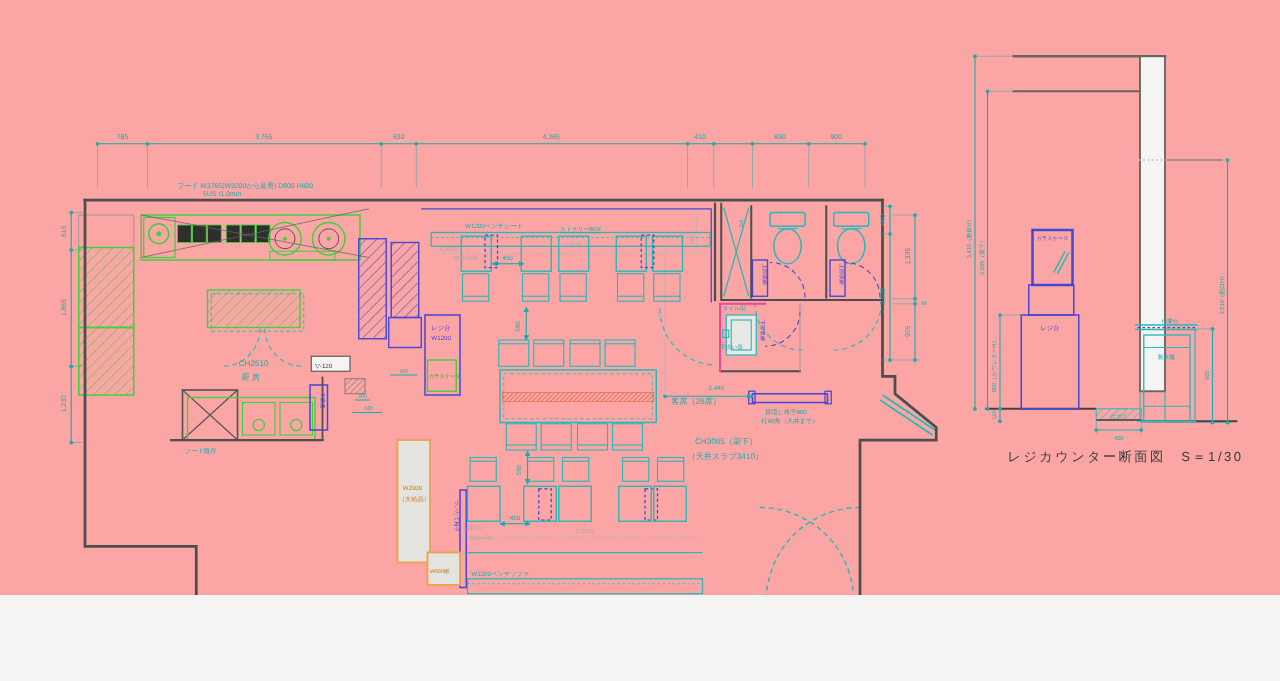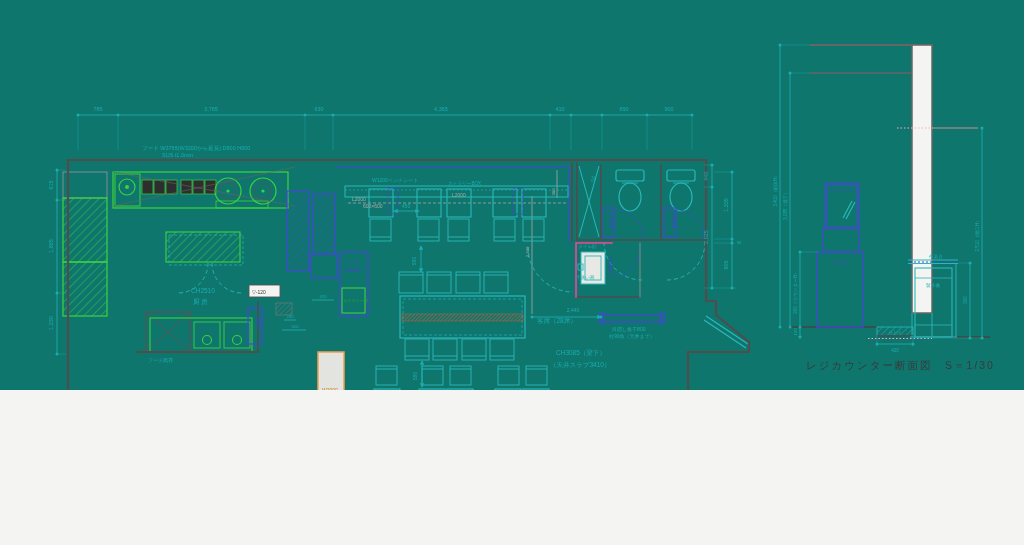--- a/index.html
+++ b/index.html
@@ -1,16 +1,16 @@
 <!DOCTYPE html>
 <html><head>
 <meta charset="utf-8">
 <style>
   html,body{margin:0;padding:0;background:#f4f4f2;}
-  #stage{position:relative;width:1024px;height:390px;background:#0f766e;overflow:hidden;
+  #stage{position:relative;width:1024px;height:476px;background:#fca5a5;overflow:hidden;
          font-family:"Liberation Sans",sans-serif;}
   svg{position:absolute;left:0;top:0;}
   svg text{font-family:"Liberation Sans",sans-serif;fill:#19ADAD;font-size:5.5px;}
   .t4{font-size:4.2px}.t45{font-size:4.6px}.t5{font-size:5px}.t6{font-size:6.5px}
   .blue{fill:#4444D6}.gray{fill:#A8A8A8}.dark{fill:#3A3A3A}.grn{fill:#27A827}
   .org{fill:#C8791E}
   .title{font-size:10.5px;letter-spacing:2px;fill:#3A3A3A}
 </style>
 </head>
 <body>

